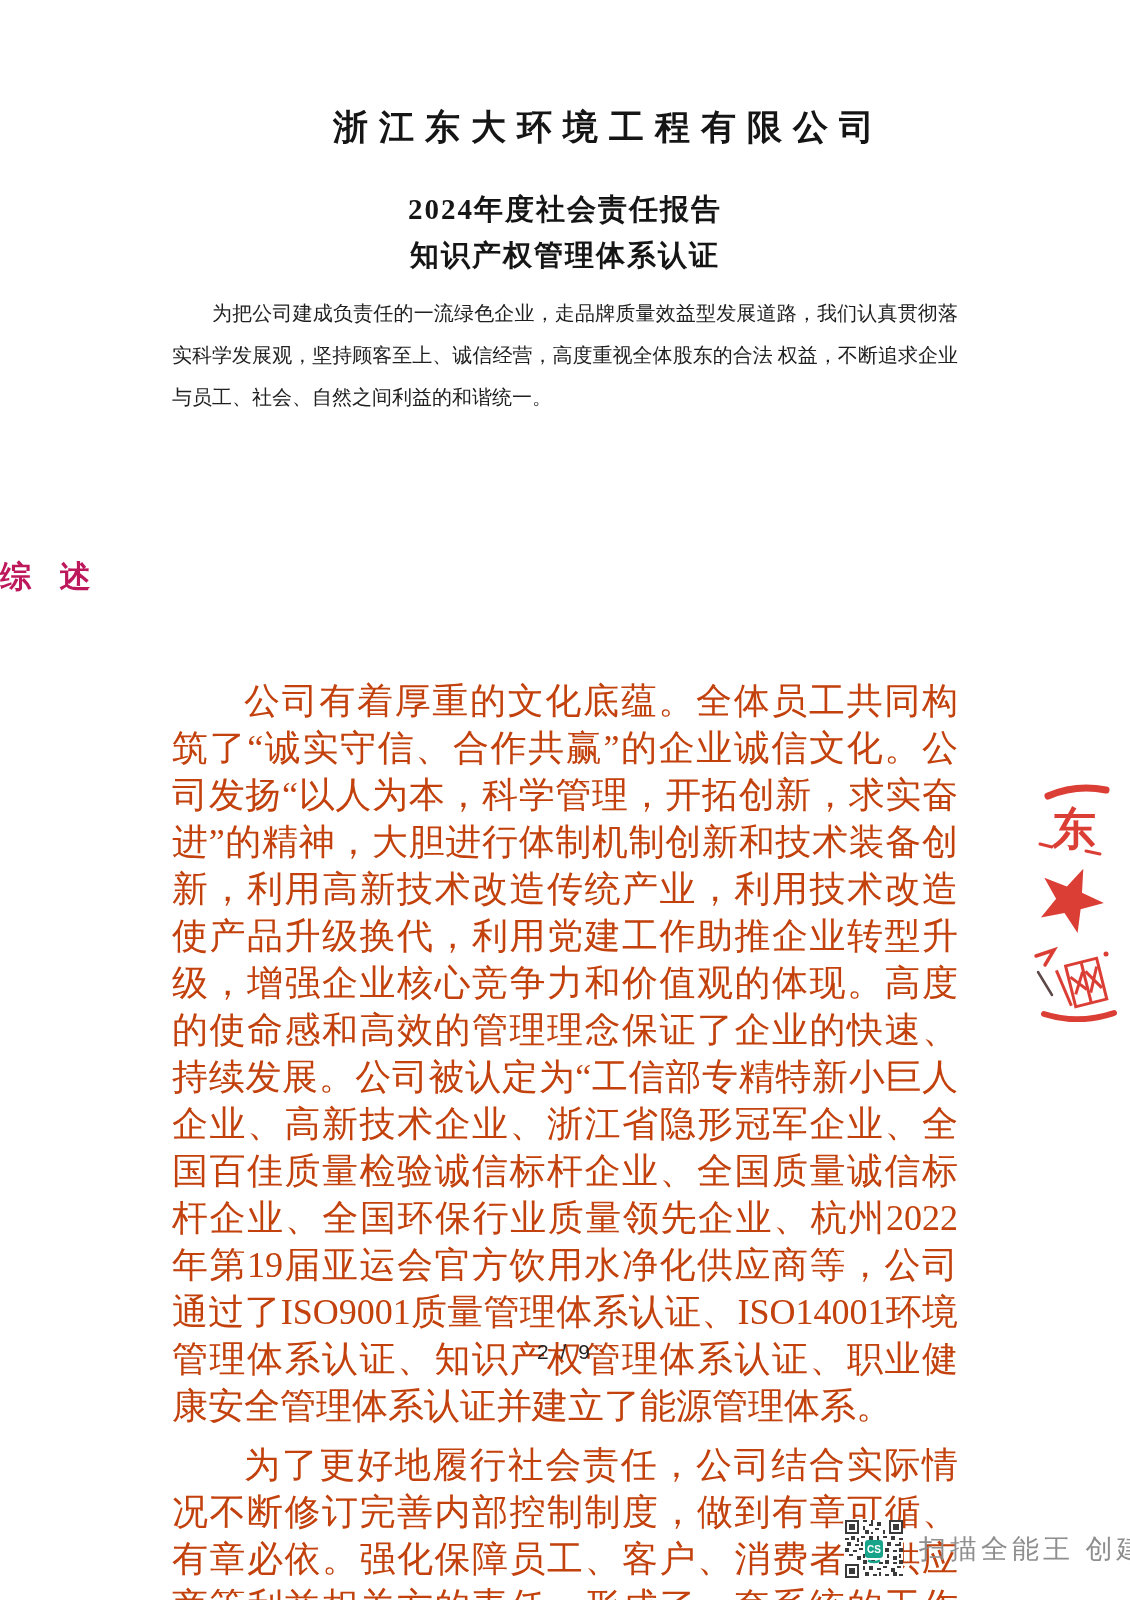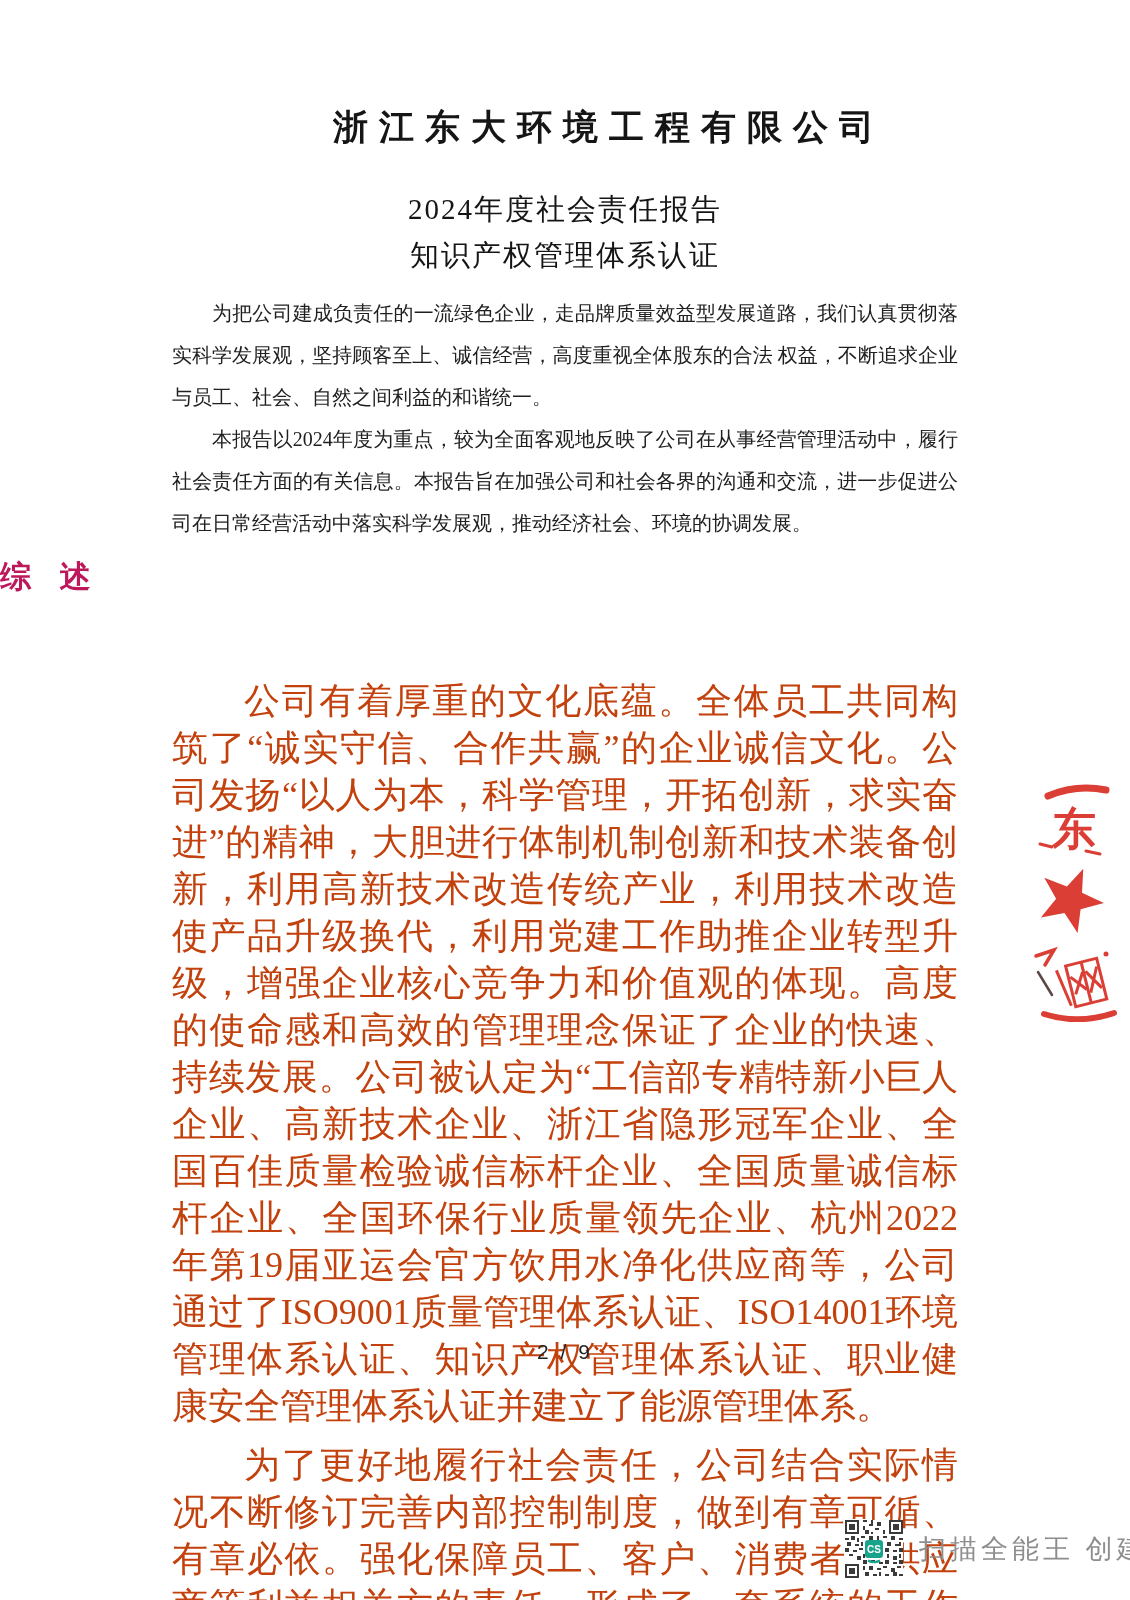--- a/index.html
+++ b/index.html
@@ -22,21 +22,21 @@
     letter-spacing: 11px;
     color: #151515;
     padding-left: 44px;
   }
   .report-title {
     position: absolute;
     top: 186px; left: 0;
     width: 100%;
     text-align: center;
     font-size: 29px;
-    font-weight: 400;
+    font-weight: 700;
     line-height: 46px;
     letter-spacing: 2px;
     color: #151515;
   }
   .intro-block {
     position: absolute;
     top: 292px; left: 172px;
     width: 786px;
     font-size: 20px;
     line-height: 42px;
@@ -108,21 +108,20 @@
 
   <div class="company-title">浙江东大环境工程有限公司</div>
 
   <div class="report-title">
     <div>2024年度社会责任报告</div>
     <div>知识产权管理体系认证</div>
   </div>
 
   <div class="intro-block">
     <p>为把公司建成负责任的一流绿色企业，走品牌质量效益型发展道路，我们认真贯彻落实科学发展观，坚持顾客至上、诚信经营，高度重视全体股东的合法 权益，不断追求企业与员工、社会、自然之间利益的和谐统一。</p>
-    <p>本报告以2024年度为重点，较为全面客观地反映了公司在从事经营管理活动中，履行社会责任方面的有关信息。本报告旨在加强公司和社会各界的沟通和交流，进一步促进公司在日常经营活动中落实科学发展观，推动经济社会、环境的协调发展。</p>
   </div>
 
   <div class="section-header">综 述</div>
 
   <div class="overview-block">
     <p>公司有着厚重的文化底蕴。全体员工共同构筑了“诚实守信、合作共赢”的企业诚信文化。公司发扬“以人为本，科学管理，开拓创新，求实奋进”的精神，大胆进行体制机制创新和技术装备创新，利用高新技术改造传统产业，利用技术改造使产品升级换代，利用党建工作助推企业转型升级，增强企业核心竞争力和价值观的体现。高度的使命感和高效的管理理念保证了企业的快速、持续发展。公司被认定为“工信部专精特新小巨人企业、高新技术企业、浙江省隐形冠军企业、全国百佳质量检验诚信标杆企业、全国质量诚信标杆企业、全国环保行业质量领先企业、杭州2022年第19届亚运会官方饮用水净化供应商等，公司通过了ISO9001质量管理体系认证、ISO14001环境管理体系认证、知识产权管理体系认证、职业健康安全管理体系认证并建立了能源管理体系。</p>
     <p>为了更好地履行社会责任，公司结合实际情况不断修订完善内部控制制度，做到有章可循、有章必依。强化保障员工、客户、消费者、供应商等利益相关方的责任，形成了一套系统的工作体系，建立起符合现代企业要求的运行机制，将履行社会责任纳入到公司总体发展规划之中，切实履行好企业应承担的社会责任。</p>
   </div>
 
   <div class="page-number">2 / 9</div>

